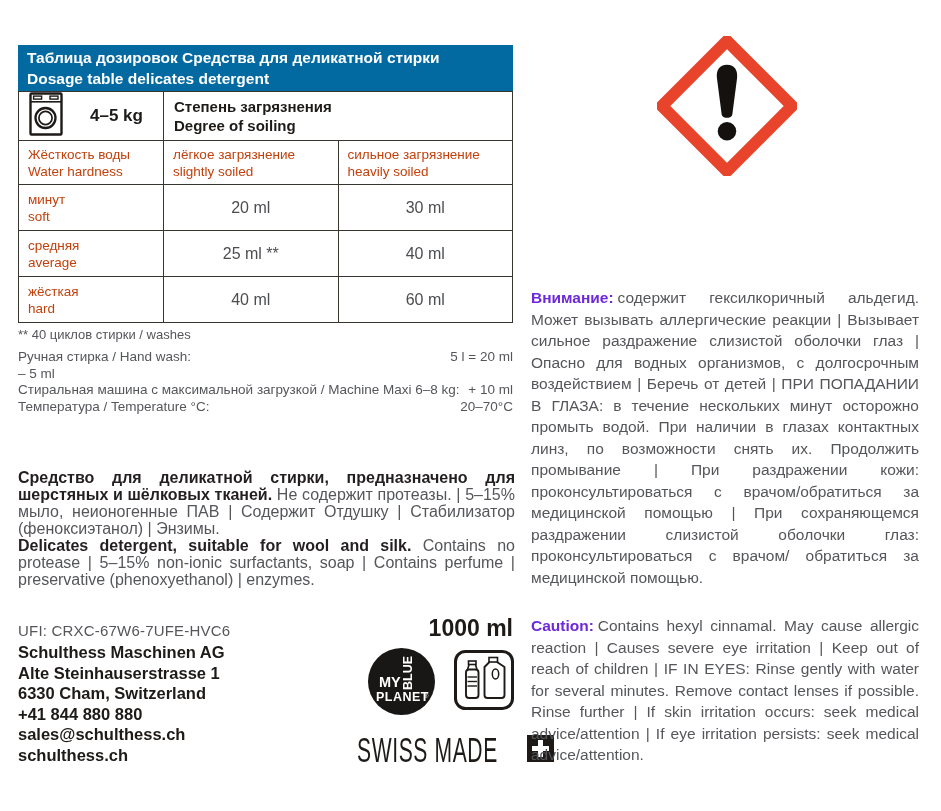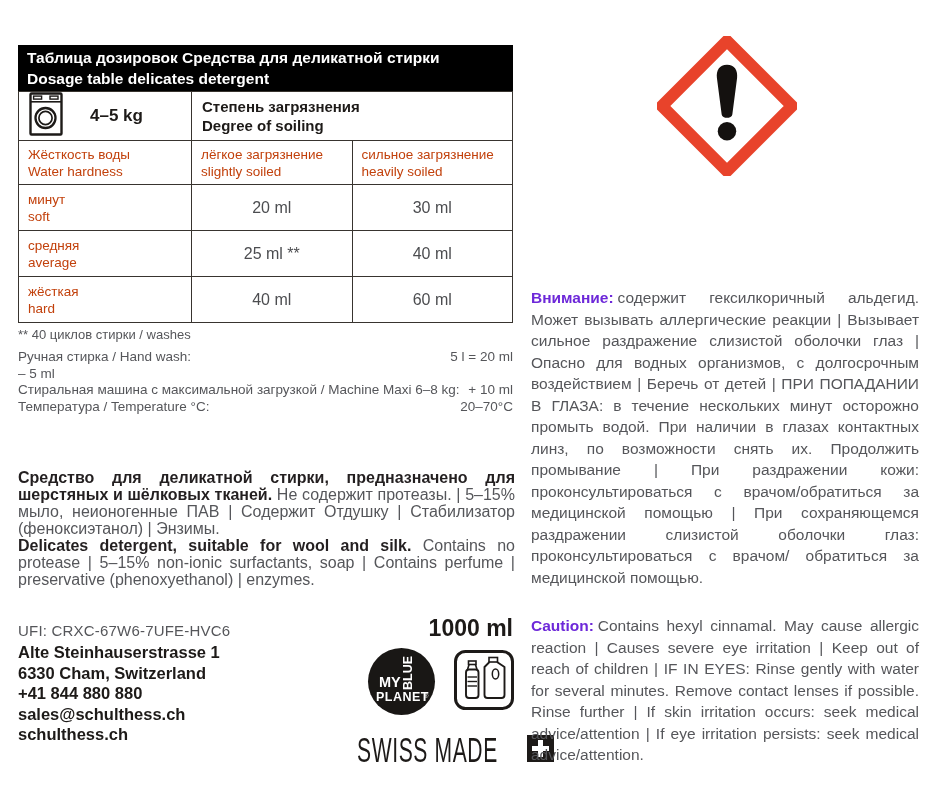--- a/index.html
+++ b/index.html
@@ -7,36 +7,36 @@
   body {
     width:941px; height:811px; position:relative; overflow:hidden;
     font-family:"Liberation Sans", sans-serif;
     color:#231f20;
   }
   .abs { position:absolute; }
 
   
   .header-bar {
     left:18px; top:45px; width:495px; height:46px;
-    background:#000000; color:#ffffff;
+    background:#0369a1; color:#ffffff;
     font-weight:bold; font-size:15.5px; line-height:21px;
     padding:2px 0 0 9px;
   }
 
   
   table.dose-table {
     left:18px; top:91px; width:495px;
     border-collapse:collapse; table-layout:fixed;
     position:absolute;
   }
   table.dose-table td {
     border:1px solid #38342f;
     vertical-align:middle;
   }
-  td.col1 { width:173px; }
+  td.col1 { width:145px; }
   td.col2 { width:167px; }
   td.col3 { width:165px; }
   tr.r1 td { height:48px; }
   tr.r2 td { height:44px; }
   tr.rv td { height:46px; }
   .c-machine { padding-left:10px; }
   .c-machine .inner { display:flex; align-items:center; gap:27px; }
   .kg { font-weight:bold; font-size:17px; color:#1d1a18; }
   .c-soiling { padding-left:10px; font-weight:bold; font-size:15px; line-height:19px; color:#1d1a18; }
   .cell-2line { padding-left:9px; font-size:13.5px; line-height:17px; color:#c2410c; }
@@ -178,20 +178,21 @@
   <div><b>Средство для деликатной стирки, предназначено для шерстяных и шёлковых тканей.</b><span> Не содержит протеазы. | 5–15% мыло, неионогенные ПАВ | Содержит Отдушку | Стабилизатор (феноксиэтанол) |  Энзимы.</span></div>
   <div><b>Delicates detergent, suitable for wool and silk.</b><span> Contains no protease | 5–15% non-ionic surfactants, soap | Contains perfume | preservative (phenoxyethanol) | enzymes.</span></div>
 </div>
 
 <div class="abs ufi-row">
   <span class="ufi">UFI: CRXC-67W6-7UFE-HVC6</span>
   <span class="volume">1000 ml</span>
 </div>
 
 <div class="abs company">
+  <div>Schulthess Maschinen AG</div>
   <div>Alte Steinhauserstrasse 1</div>
   <div>6330 Cham, Switzerland</div>
   <div>+41 844 880 880</div>
   <div>sales@schulthess.ch</div>
   <div>schulthess.ch</div>
 </div>
 
 <div class="abs mbp">
   <svg width="71" height="71" viewBox="0 0 71 71">
     <circle cx="35.5" cy="35.5" r="33.5" fill="#191715"></circle>

